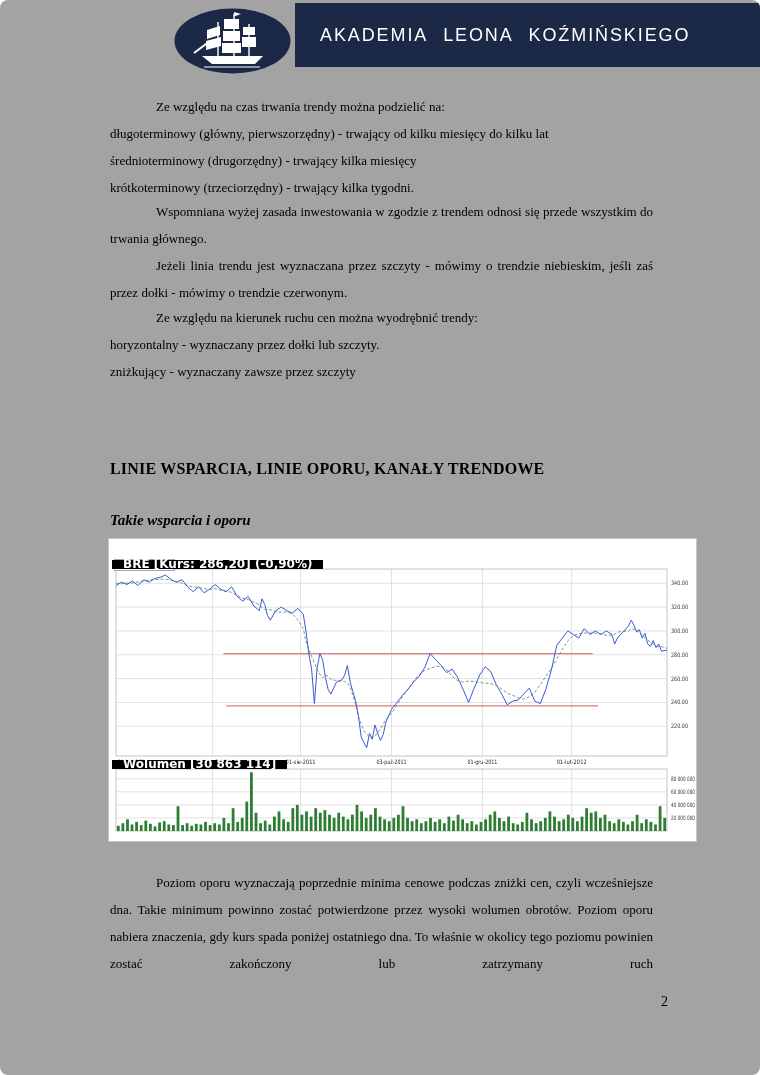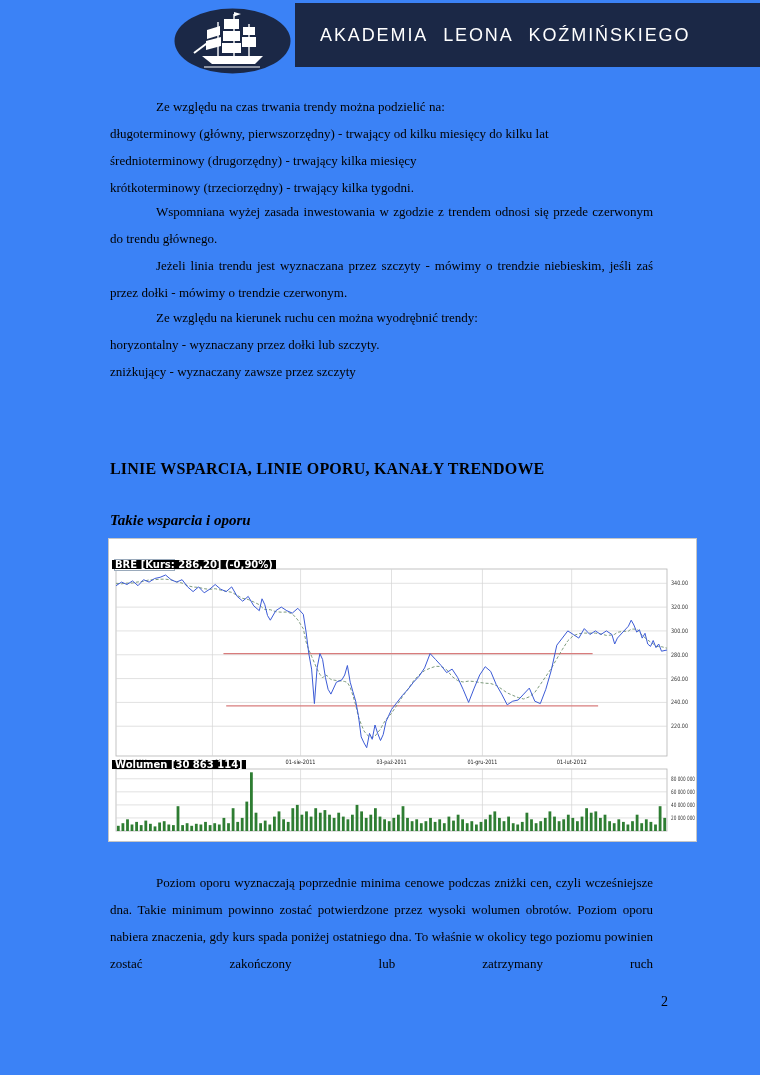--- a/index.html
+++ b/index.html
@@ -1,17 +1,17 @@
 <!DOCTYPE html>
 <html><head>
 <meta charset="utf-8">
 <style>
   html,body{margin:0;padding:0;background:#ffffff;}
-  .page{position:relative;width:760px;height:1075px;background:#3b82f6;overflow:hidden;
-        font-family:"Liberation Serif",serif;color:#000;}
+  .page{position:relative;width:760px;height:1075px;background:#a3a3a3;overflow:hidden;
+        font-family:"Liberation Serif",serif;color:#000;border-radius:8px;}
 
   
   .banner{position:absolute;left:295px;top:3px;width:465px;height:64px;background:#1b2846;
           display:flex;align-items:center;}
   .banner .brand{color:#fff;font-family:"Liberation Sans",sans-serif;font-size:18px;
           letter-spacing:1.9px;word-spacing:9px;padding-left:25px;font-weight:normal;white-space:nowrap;}
   .logo{position:absolute;left:174px;top:8px;width:117px;height:66px;}
 
   
   .tblock{position:absolute;left:110px;width:543px;font-size:13px;line-height:27px;}
@@ -32,21 +32,21 @@
   .chartfig svg{position:absolute;left:0;top:0;overflow:visible;}
   .legend{position:absolute;left:5px;top:20px;border:1px solid #9aaabb;background:#fff;
           padding:0 3px;font-family:"DejaVu Sans",sans-serif;font-size:7px;line-height:10px;
           display:flex;gap:4px;white-space:nowrap;z-index:3;}
   .leg-item{display:flex;align-items:center;gap:2px;}
   .leg-swatch{display:inline-block;width:8px;height:0;border-top:1.5px solid #1b2846;}
   .leg-swatch.bre{border-top-color:#3c5bd6;}
   .leg-item.ema{color:#1b2846;}
   .leg-item.bre{color:#3c5bd6;}
   .tooltip{position:absolute;background:#000;color:#fff;font-family:"DejaVu Sans",sans-serif;
-           font-size:10px;font-weight:bold;line-height:9px;padding:0 3px;white-space:nowrap;z-index:3;}
+           font-size:12px;font-weight:bold;line-height:9px;padding:0 11px;white-space:nowrap;z-index:3;}
   .tt-price{left:3px;top:21px;}
   .tt-vol{left:3px;top:221px;}
 </style>
 </head>
 <body>
 
 <div class="page">
 
   <svg class="logo" viewBox="0 0 117 66">
     <ellipse cx="58.5" cy="33" rx="58" ry="32.5" fill="#1b2846"></ellipse>
@@ -72,21 +72,21 @@
   </div>
 
   <div class="tblock" style="top:93px">
     <p class="indent">Ze względu na czas trwania trendy można podzielić na:</p>
     <p class="oneline">długoterminowy (główny, pierwszorzędny) - trwający od kilku miesięcy do kilku lat</p>
     <p class="oneline">średnioterminowy (drugorzędny) - trwający kilka miesięcy</p>
     <p class="oneline">krótkoterminowy (trzeciorzędny) - trwający kilka tygodni.</p>
   </div>
 
   <div class="tblock" style="top:198px">
-    <p class="indent just">Wspomniana wyżej zasada inwestowania w zgodzie z trendem odnosi się przede czerwonym do trendu głównego.</p>
+    <p class="indent just">Wspomniana wyżej zasada inwestowania w zgodzie z trendem odnosi się przede wszystkim do trwania głównego.</p>
   </div>
 
   <div class="tblock" style="top:252px">
     <p class="indent just">Jeżeli linia trendu jest wyznaczana przez szczyty - mówimy o trendzie niebieskim, jeśli zaś przez dołki - mówimy o trendzie czerwonym.</p>
   </div>
 
   <div class="tblock" style="top:304px">
     <p class="indent">Ze względu na kierunek ruchu cen można wyodrębnić trendy:</p>
     <p class="oneline">horyzontalny - wyznaczany przez dołki lub szczyty.</p>
     <p class="oneline">zniżkujący - wyznaczany zawsze przez szczyty</p>

